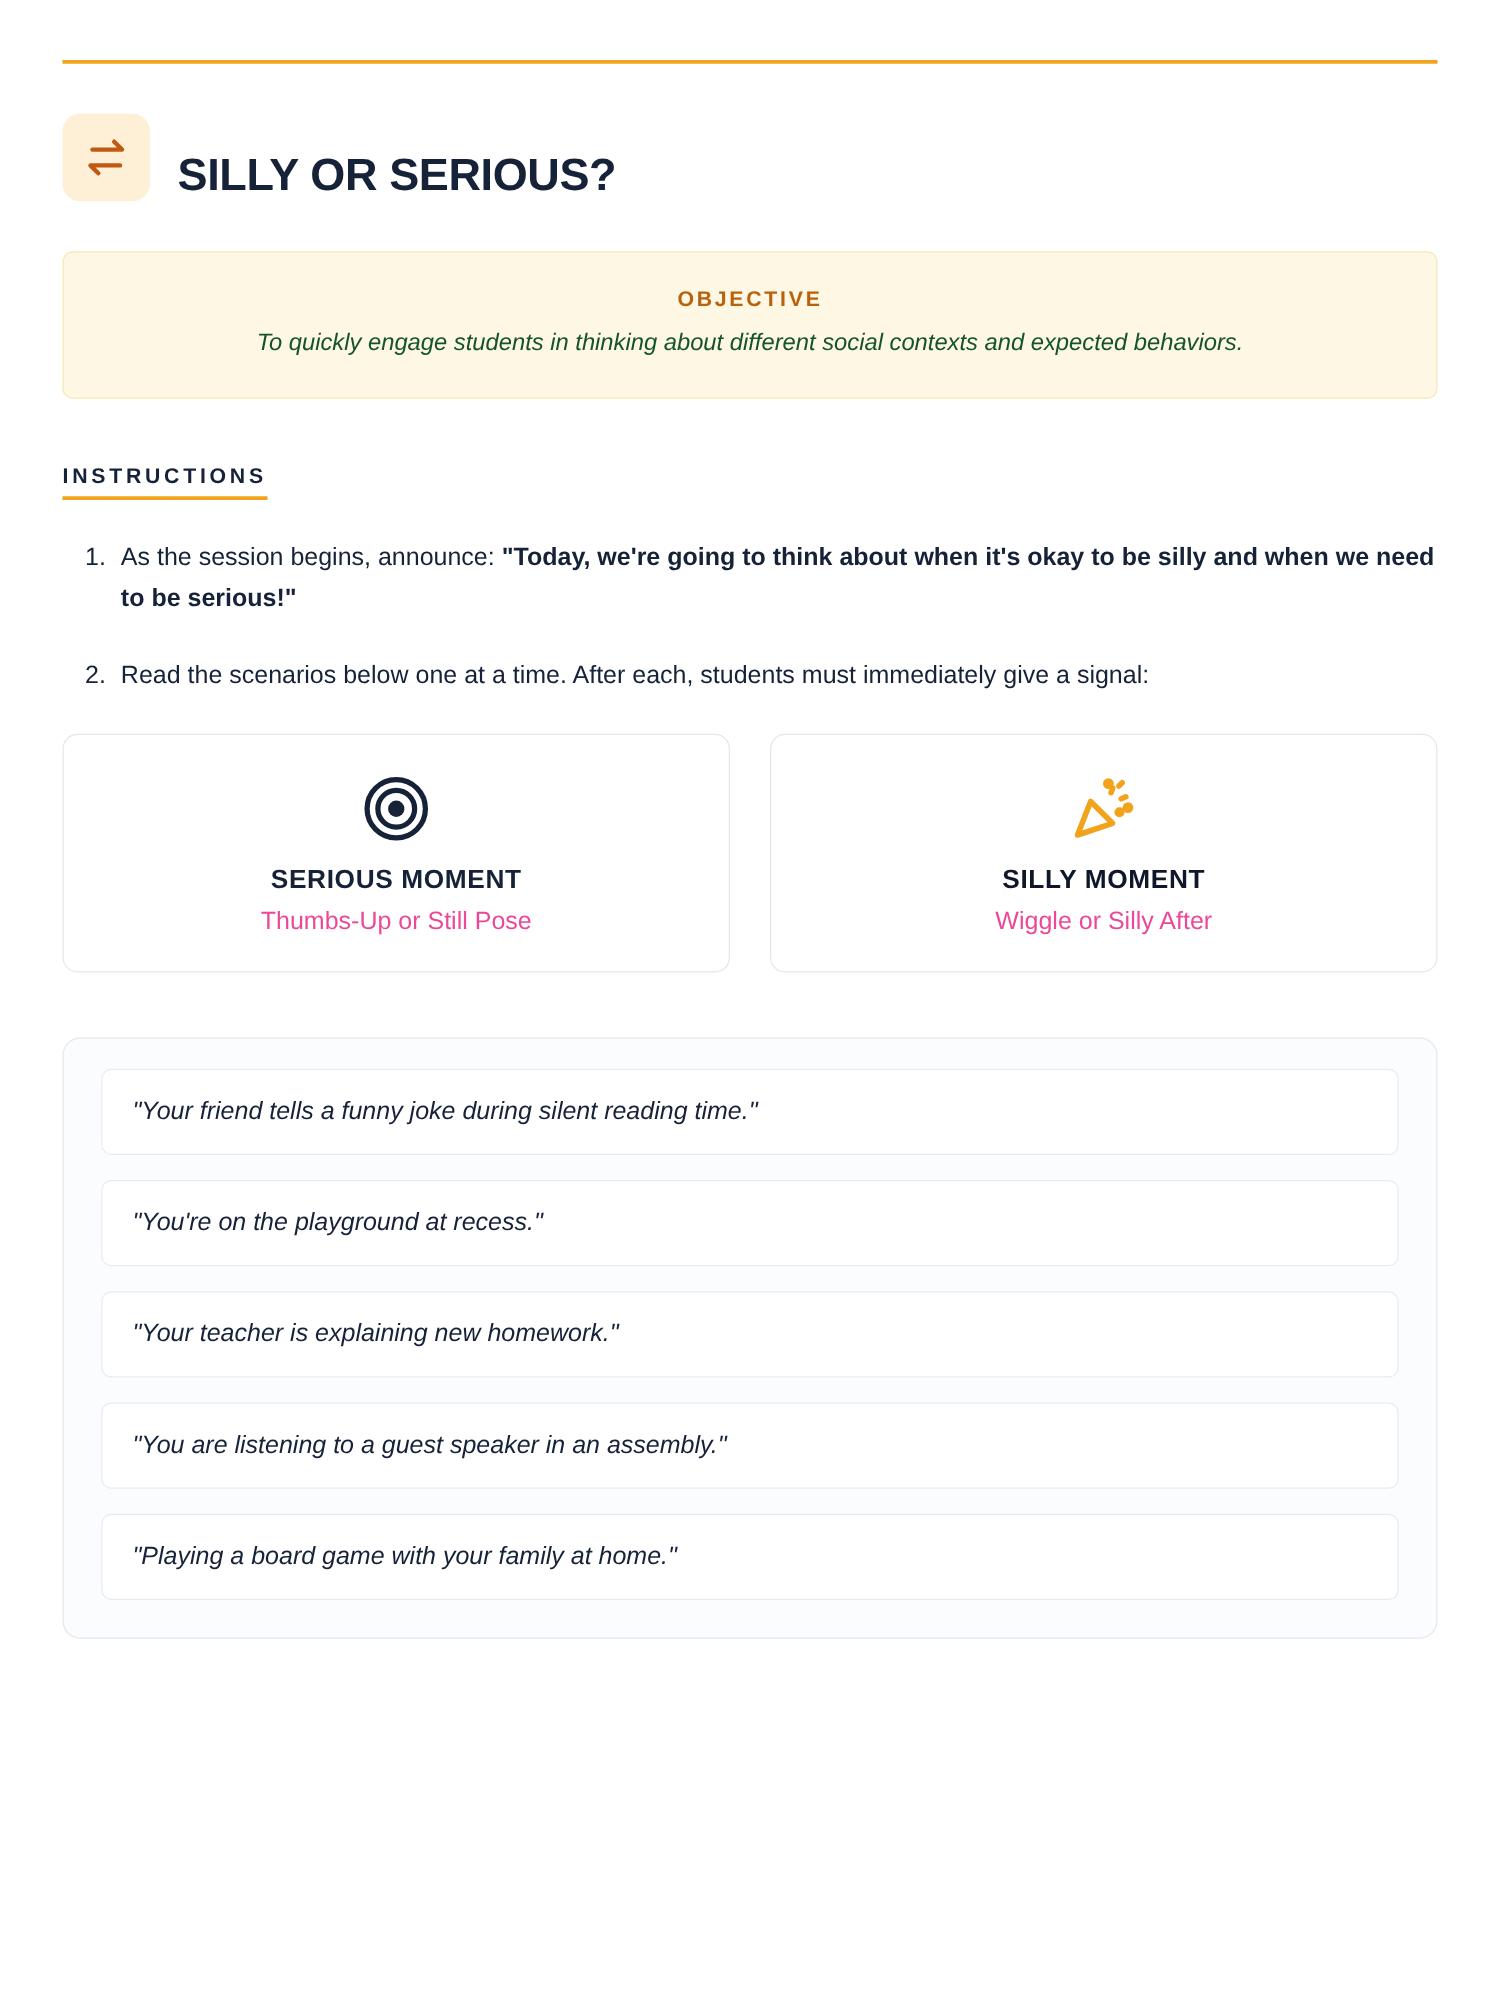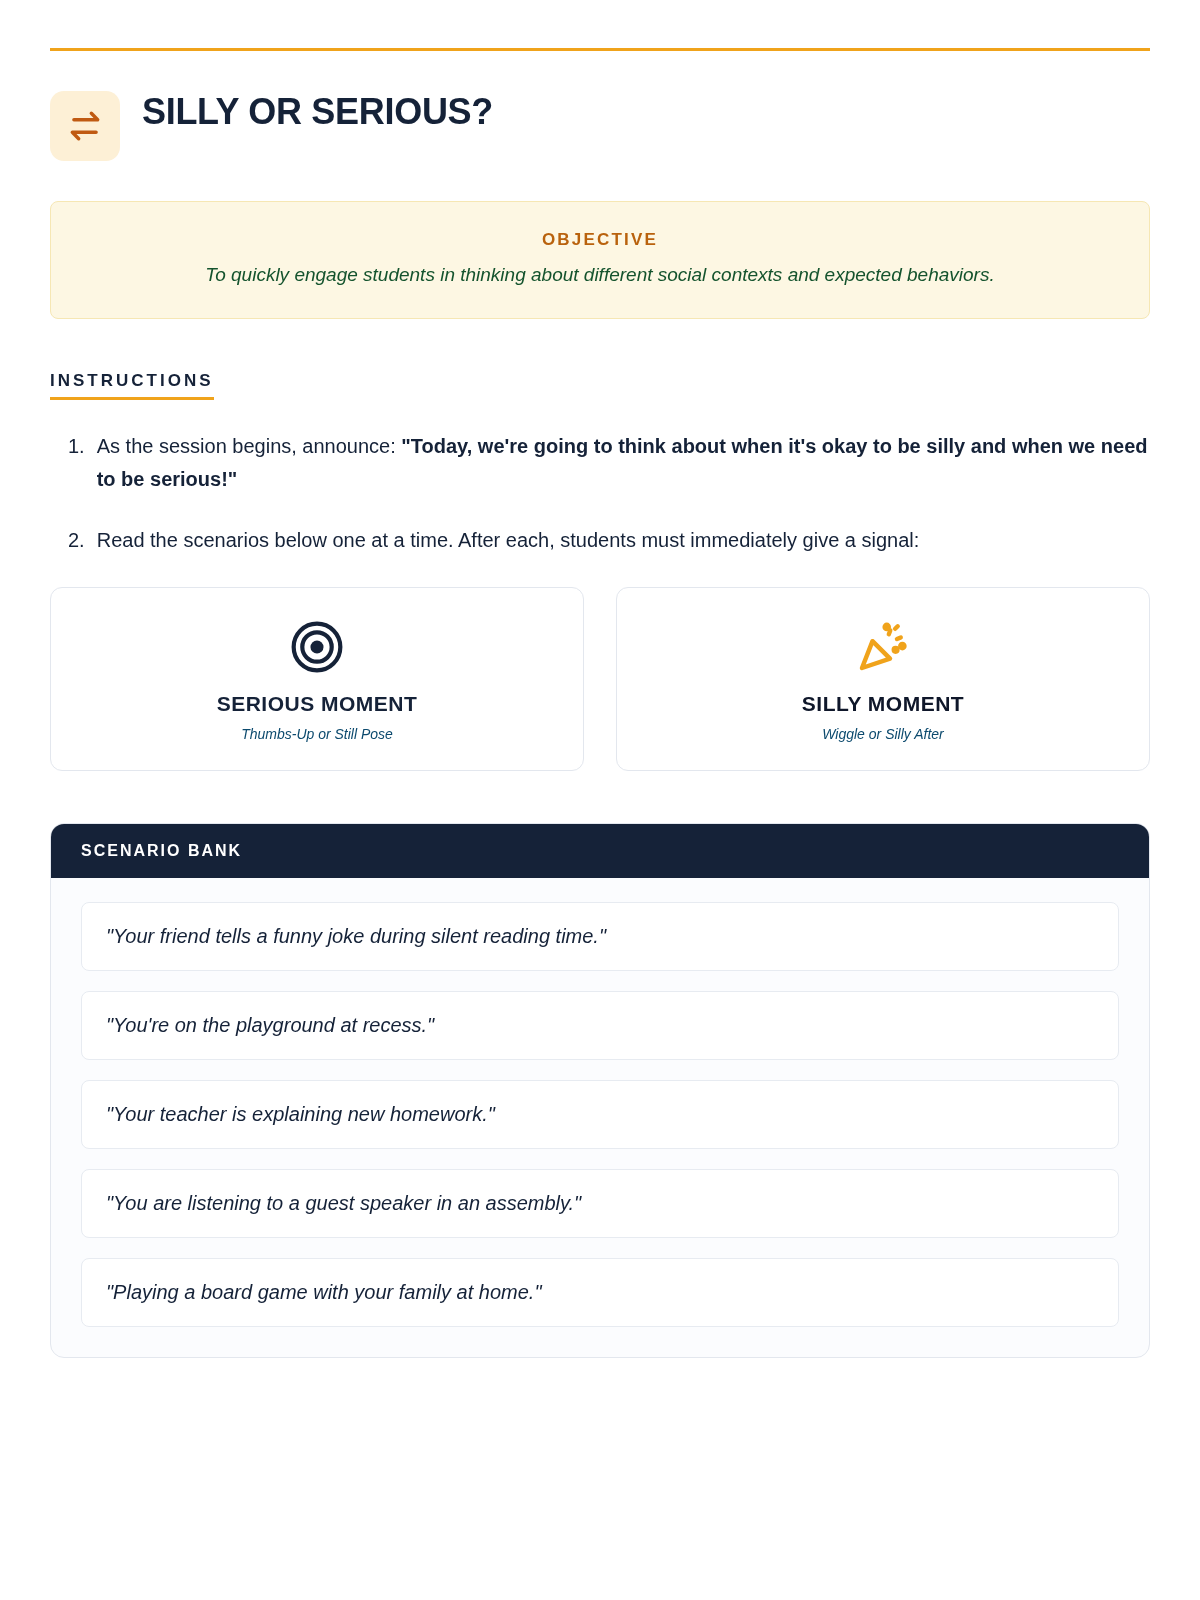--- a/index.html
+++ b/index.html
@@ -57,21 +57,21 @@
   .rule {
     height: 3px;
     background: #f0a31b;
     width: 100%;
     margin-bottom: 40px;
   }
 
   
   .title-row {
     display: flex;
-    align-items: flex-start;
+    align-items: flex-end;
     gap: 22px;
     margin-bottom: 40px;
   }
   .title-icon {
     width: 70px;
     height: 70px;
     background: #fdf0d6;
     border-radius: 14px;
     display: flex;
     align-items: center;
@@ -150,23 +150,22 @@
   .card-icon { height: 58px; display: flex; align-items: center; justify-content: center; margin-bottom: 16px; }
   .card-title {
     font-size: 21px;
     font-weight: 800;
     letter-spacing: 0.5px;
     margin-bottom: 10px;
   }
   .card-title.serious { color: #152238; }
   .card-title.silly { color: #0f172a; }
   .card-sub {
-    font-size: 14px;
-    font-style: italic;
-    color: #0c4a6e;
+    font-size: 20px;
+    color: #ec4899;
   }
 
   
   .bank {
     border: 1px solid #e3e7ee;
     border-radius: 14px;
     overflow: hidden;
     background: #fbfcfe;
   }
   .bank-head {
@@ -255,21 +254,20 @@
           <circle cx="17.4" cy="13.2" r="0.8" fill="#f0a31b"></circle>
         </svg>
       </div>
       <div class="card-title silly">SILLY MOMENT</div>
       <div class="card-sub">Wiggle or Silly After</div>
     </div>
   </div>
 
   
   <div class="bank">
-    <div class="bank-head">SCENARIO BANK</div>
     <div class="bank-body">
       <div class="scenario">"Your friend tells a funny joke during silent reading time."</div>
       <div class="scenario">"You're on the playground at recess."</div>
       <div class="scenario">"Your teacher is explaining new homework."</div>
       <div class="scenario">"You are listening to a guest speaker in an assembly."</div>
       <div class="scenario">"Playing a board game with your family at home."</div>
     </div>
   </div>
 
 </div>

